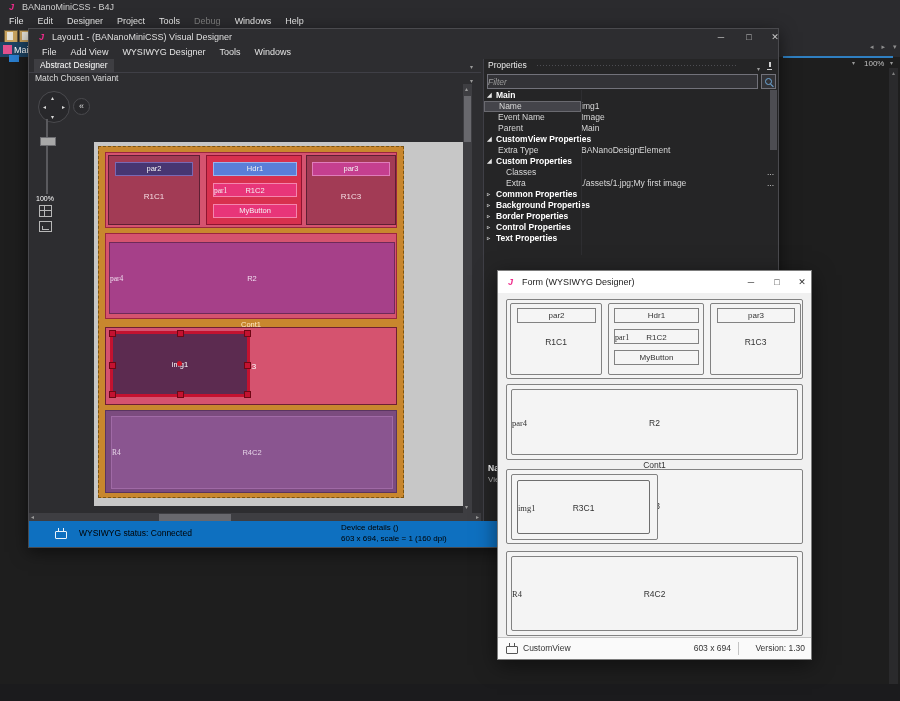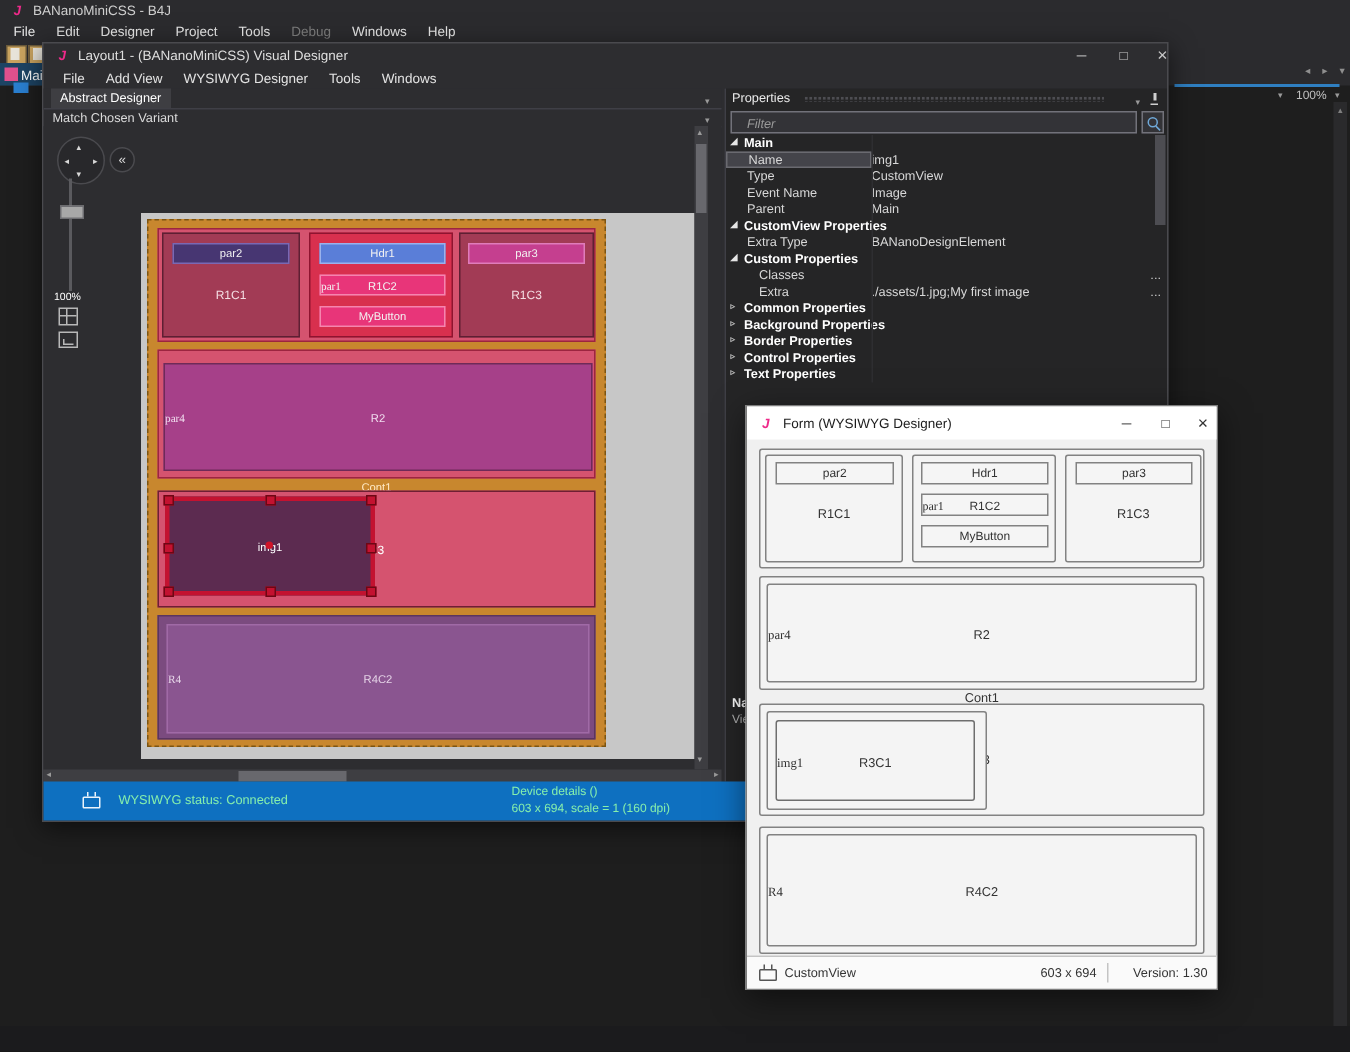--- a/index.html
+++ b/index.html
@@ -82,21 +82,21 @@
   
   #props{position:absolute;left:454px;top:30px;width:295px;height:462px;background:#252526;border-left:1px solid #3f3f46;box-sizing:border-box;}
   #props-head{position:absolute;left:0;top:0;width:100%;height:13px;font-size:8.5px;line-height:13px;color:#eaeaea;}
   #props-dots{position:absolute;left:52px;top:5px;width:200px;height:4px;
       background-image:radial-gradient(#4d4d52 40%,transparent 41%);background-size:3px 3px;}
   .pinicon{position:absolute;right:5px;top:3px;width:7px;height:8px;}
   .pinicon::before{content:"";position:absolute;left:3px;top:0;width:2px;height:5px;background:#cfcfcf;}
   .pinicon::after{content:"";position:absolute;left:1px;bottom:0;width:5px;height:1px;background:#cfcfcf;}
   #filter-wrap{position:absolute;left:3px;top:15px;width:289px;height:15px;}
   #filter-input{position:absolute;left:0;top:0;width:271px;height:15px;background:#333337;border:1px solid #72727a;
-      box-sizing:border-box;color:#dcdcdc;font-size:8.5px;padding:0 10px;font-family:"Liberation Sans",sans-serif;outline:none;}
+      box-sizing:border-box;color:#dcdcdc;font-size:8.5px;padding:0 0;font-family:"Liberation Sans",sans-serif;outline:none;}
   #filter-input::placeholder{color:#9a9a9a;font-style:italic;}
   #lens-btn{position:absolute;right:0;top:0;width:15px;height:15px;background:#333337;border:1px solid #72727a;box-sizing:border-box;}
   .lens{position:absolute;left:3px;top:3px;width:5px;height:5px;border:1px solid #6fa8d8;border-radius:50%;}
   .lens::after{content:"";position:absolute;width:4px;height:1px;background:#6fa8d8;transform:rotate(45deg);right:-3px;bottom:-2px;}
   #pgrid{position:absolute;left:0;top:31px;width:100%;}
   .prow{position:relative;height:11px;line-height:11px;font-size:8.5px;display:flex;}
   .prow .pl{width:97px;box-sizing:border-box;padding-left:14px;color:#d8d8d8;overflow:hidden;white-space:nowrap;}
   .prow .pl.ind2{padding-left:22px;}
   .prow .pl.sel{background:#44444a;border:1px solid #6a6a70;line-height:9px;}
   .prow .pv{flex:1;color:#d8d8d8;overflow:hidden;white-space:nowrap;}
@@ -106,21 +106,21 @@
   .tri.col{color:#bdbdbd;}
   .dots{position:absolute;right:4px;top:0;color:#cfcfcf;}
   .dots::before{content:"...";}
   .pcaret{position:absolute;right:4px;top:0;font-size:6px;color:#bdbdbd;}
   #grid-vline{position:absolute;left:97px;top:31px;width:1px;height:165px;background:#2e2e31;}
   #props-scroll{position:absolute;right:1px;top:31px;width:7px;height:60px;background:#4d4d52;}
   #desc-name{position:absolute;left:4px;top:404px;width:40px;font-size:8.5px;font-weight:bold;color:#fff;overflow:hidden;white-space:nowrap;}
   #desc-text{position:absolute;left:4px;top:416px;width:40px;font-size:8px;color:#b4b4b4;overflow:hidden;white-space:nowrap;}
   #props-link{position:absolute;left:26px;top:451px;width:18px;font-size:8px;color:#3a96dd;overflow:hidden;white-space:nowrap;}
   
-  #dstatus{position:absolute;left:0;top:492px;width:749px;height:26px;background:#0e70c0;color:#86efac;}
+  #dstatus{position:absolute;left:0;top:492px;width:749px;height:26px;background:#0e70c0;color:#000000;}
   .plug{position:absolute;width:10px;height:6px;border:1px solid #eaf3fb;border-radius:1px;}
   .plug::before,.plug::after{content:"";position:absolute;width:1px;height:3px;background:#eaf3fb;top:-4px;}
   .plug::before{left:2px;} .plug::after{right:2px;}
   #dstatus .t1{position:absolute;left:50px;top:7px;font-size:8.5px;}
   #dstatus .d1{position:absolute;left:312px;top:2px;font-size:8px;}
   #dstatus .d2{position:absolute;left:312px;top:13px;font-size:8px;}
   
   #wwin{position:absolute;left:497px;top:270px;width:313px;height:388px;background:#f0f0f0;border:1px solid #7d7d7d;
         box-shadow:0 5px 20px rgba(0,0,0,.5);color:#2a2a2a;}
   #wwin-title{position:absolute;left:0;top:0;width:100%;height:22px;background:#fff;font-size:9px;line-height:22px;color:#1c1c1c;}
@@ -300,24 +300,20 @@
       <div id="pgrid">
         <div class="prow sec">
             <span class="tri">◢</span>
             <span class="sl">Main</span>
           </div>
         <div class="prow">
             <span class="pl sel">Name</span>
             <span class="pv">img1</span>
           </div>
         <div class="prow">
-            <span class="pl">Type</span>
-            <span class="pv">CustomView</span>
-          </div>
-        <div class="prow">
             <span class="pl">Event Name</span>
             <span class="pv">Image</span>
           </div>
         <div class="prow">
             <span class="pl">Parent</span>
             <span class="pv">Main</span>
             <span class="pcaret">▾</span>
           </div>
         <div class="prow sec">
             <span class="tri">◢</span>

